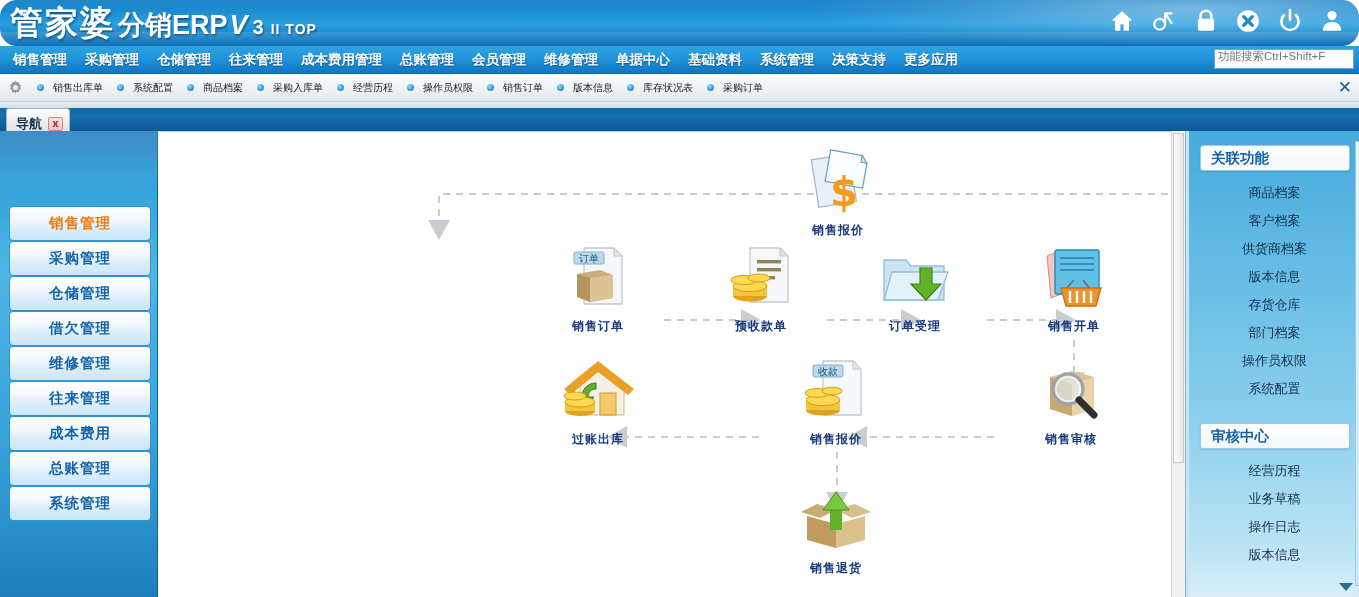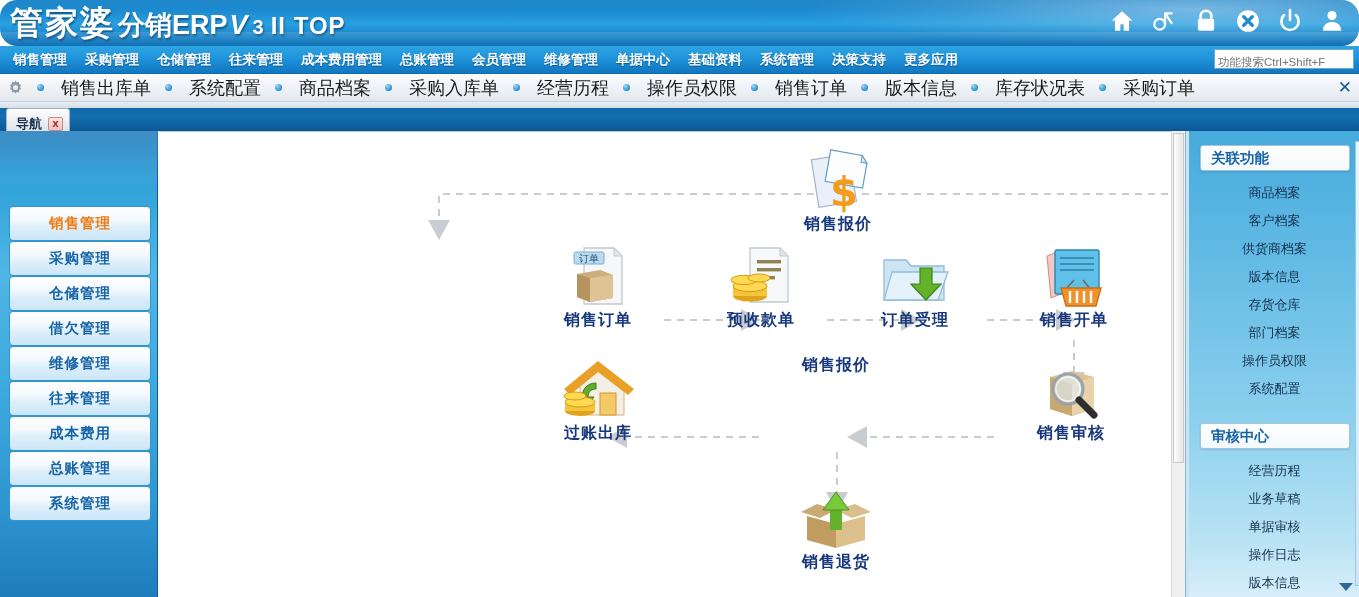--- a/index.html
+++ b/index.html
@@ -28,21 +28,21 @@
   .logo {
     position: absolute; left: 10px; top: 1px;
     display: flex; align-items: baseline; color: #fff;
     text-shadow: 1px 2px 2px rgba(0,40,80,.55);
     white-space: nowrap;
   }
   .logo .l1 { font-size: 33px; font-weight: bold; letter-spacing: 2px; }
   .logo .l2 { font-size: 27px; font-weight: bold; margin-left: 3px; letter-spacing: 0px;}
   .logo .l3 { font-size: 27px; font-weight: bold; font-style: italic; margin-left: 2px; }
   .logo .l4 { font-size: 20px; font-weight: bold; margin-left: 5px; }
-  .logo .l5 { font-size: 24px; font-weight: bold; margin-left: 7px; letter-spacing: 1px;}
+  .logo .l5 { font-size: 14px; font-weight: bold; margin-left: 7px; letter-spacing: 1px;}
 
   .title-icons {
     position: absolute; right: 14px; top: 8px;
     display: flex; gap: 16px; align-items: center;
   }
   .ticon { width: 26px; height: 26px; display: block; cursor: pointer; }
 
   
   .menubar {
     position: absolute; left: 0; top: 46px; width: 1359px; height: 28px;
@@ -51,39 +51,39 @@
     border-bottom: 1px solid #0d6bae;
   }
   .menu-item {
     color: #fff; font-size: 13.5px; font-weight: bold; padding: 3px 9px;
     cursor: pointer; white-space: nowrap;
     text-shadow: 0 1px 1px rgba(0,40,80,.5);
   }
   .searchbox {
     position: absolute; right: 5px; top: 3px; width: 140px; height: 20px;
     background: #fff; border: 1px solid #6aa8cd;
-    display: flex; align-items: flex-end; padding: 0 3px;
+    display: flex; align-items: flex-start; padding: 0 3px;
   }
   .searchbox input {
     border: 0; outline: 0; flex: 1; font-size: 11.5px; color: #7d7d7d;
     font-family: "Liberation Sans", sans-serif; background: transparent;
   }
   .search-ico { width: 14px; height: 14px; }
 
   
   .quickbar {
     position: absolute; left: 0; top: 74px; width: 1359px; height: 28px;
     background: linear-gradient(180deg,#fbfcfd 0%,#eef2f6 55%,#e2e8ee 100%);
     border-bottom: 1px solid #c6d2dc;
     display: flex; align-items: center;
   }
   .gear-wrap { width: 30px; display: flex; justify-content: center; }
   .quick-item {
-    display: flex; align-items: center; gap: 17px; padding: 0 7px;
-    font-size: 18px; color: #1a1a1a; cursor: pointer; white-space: nowrap;
+    display: flex; align-items: center; gap: 9px; padding: 0 7px;
+    font-size: 10px; color: #1a1a1a; cursor: pointer; white-space: nowrap;
   }
   .bullet {
     width: 7px; height: 7px; border-radius: 50%; flex: none;
     background: radial-gradient(circle at 32% 30%, #9fd7f5 0%, #3f9fdc 55%, #1a6fae 100%);
   }
   .closebar {
     position: absolute; right: 7px; top: 4px; font-size: 17px; color: #1b5e95;
     cursor: pointer; line-height: 18px; font-family: "DejaVu Sans", sans-serif;
   }
 
@@ -143,21 +143,21 @@
     position: absolute; left: 159px; top: 0; width: 1025px; height: 466px;
     background: #fff; border-top: 1px solid #b9c8d4;
     overflow: hidden;
   }
   .node {
     position: absolute; width: 128px; text-align: center; cursor: pointer;
     user-select: none;
   }
   .node .ico { height: 68px; display: flex; align-items: flex-end; justify-content: center; }
   .node .cap {
-    margin-top: 0; font-size: 16px; font-weight: bold; color: #17387d;
+    margin-top: 8px; font-size: 12px; font-weight: bold; color: #17387d;
     letter-spacing: 1px;
   }
   svg.wires { position: absolute; left: 0; top: 0; width: 1025px; height: 466px; pointer-events: none; }
 
   
   .rightcol {
     position: absolute; left: 1185px; top: 0; width: 174px; height: 466px;
     background: linear-gradient(180deg,#46aadc 0%,#63bbe4 28%,#8cd0ee 62%,#b9e3f4 88%,#d8eefa 100%);
     border-left: 1px solid #7fb8d6;
     text-decoration: underline;
@@ -457,20 +457,35 @@
         <ellipse cx="20" cy="54" rx="15" ry="5" fill="#e0a41c"></ellipse>
         <rect x="5" y="45" width="30" height="9" fill="#f2c53b"></rect>
         <ellipse cx="20" cy="45" rx="15" ry="5" fill="#ffd954" stroke="#d79c14"></ellipse>
         <ellipse cx="15" cy="39" rx="11" ry="4" fill="#ffd954" stroke="#d79c14"></ellipse>
       </g>
     </svg>
             </div>
             <div class="cap">过账出库</div>
           </div>
           <div class="node" style="left: 613px; top: 223px;">
+            <div class="ico">
+              <svg width="70" height="66" viewBox="0 0 70 66">
+      <path d="M22 4 L52 4 L60 12 L60 58 L22 58 Z" fill="#f7f8f9" stroke="#c3c8cd" stroke-width="1.3"></path>
+      <path d="M52 4 L52 12 L60 12 Z" fill="#e2e5e8" stroke="#c3c8cd" stroke-width="1"></path>
+      <rect x="12" y="8" width="30" height="12" rx="1.5" fill="#bcd9ee" stroke="#7fb0d0"></rect>
+      <text x="27" y="18" font-size="10" fill="#1a4f7a" font-family="DejaVu Sans, sans-serif" text-anchor="middle">收款</text>
+      <g>
+        <ellipse cx="22" cy="53" rx="17" ry="5.6" fill="#e0a41c"></ellipse>
+        <rect x="5" y="43" width="34" height="10" fill="#f2c53b"></rect>
+        <ellipse cx="22" cy="43" rx="17" ry="5.6" fill="#ffd954" stroke="#d79c14"></ellipse>
+        <ellipse cx="16" cy="36" rx="12" ry="4.4" fill="#ffd954" stroke="#d79c14"></ellipse>
+        <ellipse cx="31" cy="34" rx="10" ry="3.8" fill="#ffd954" stroke="#d79c14"></ellipse>
+      </g>
+    </svg>
+            </div>
             <div class="cap">销售报价</div>
           </div>
           <div class="node" style="left: 848px; top: 223px;">
             <div class="ico">
               <svg width="70" height="64" viewBox="0 0 70 64">
       <path d="M14 18 L36 12 L58 18 L58 50 L36 57 L14 50 Z" fill="#ddc395"></path>
       <path d="M14 18 L36 25 L36 57 L14 50 Z" fill="#c7a971"></path>
       <path d="M36 25 L58 18 L58 50 L36 57 Z" fill="#e8d3ab"></path>
       <circle cx="32" cy="30" r="15" fill="rgba(225,240,248,.62)" stroke="#9aa3ab" stroke-width="3.2"></circle>
       <circle cx="32" cy="30" r="12" fill="none" stroke="#ffffff" stroke-width="1.4" opacity=".7"></circle>
@@ -510,21 +525,20 @@
             <div class="pl-item">版本信息</div>
             <div class="pl-item">存货仓库</div>
             <div class="pl-item">部门档案</div>
             <div class="pl-item">操作员权限</div>
             <div class="pl-item">系统配置</div>
           </div>
           <div class="panel-head">审核中心</div>
           <div class="panel-list">
             <div class="pl-item">经营历程</div>
             <div class="pl-item">业务草稿</div>
-            <div class="pl-item">单据审核</div>
             <div class="pl-item">操作日志</div>
             <div class="pl-item">版本信息</div>
           </div>
         </div>
       <div class="rc-arrow"></div>
     </div>
 
   </div>
 </div>
 

